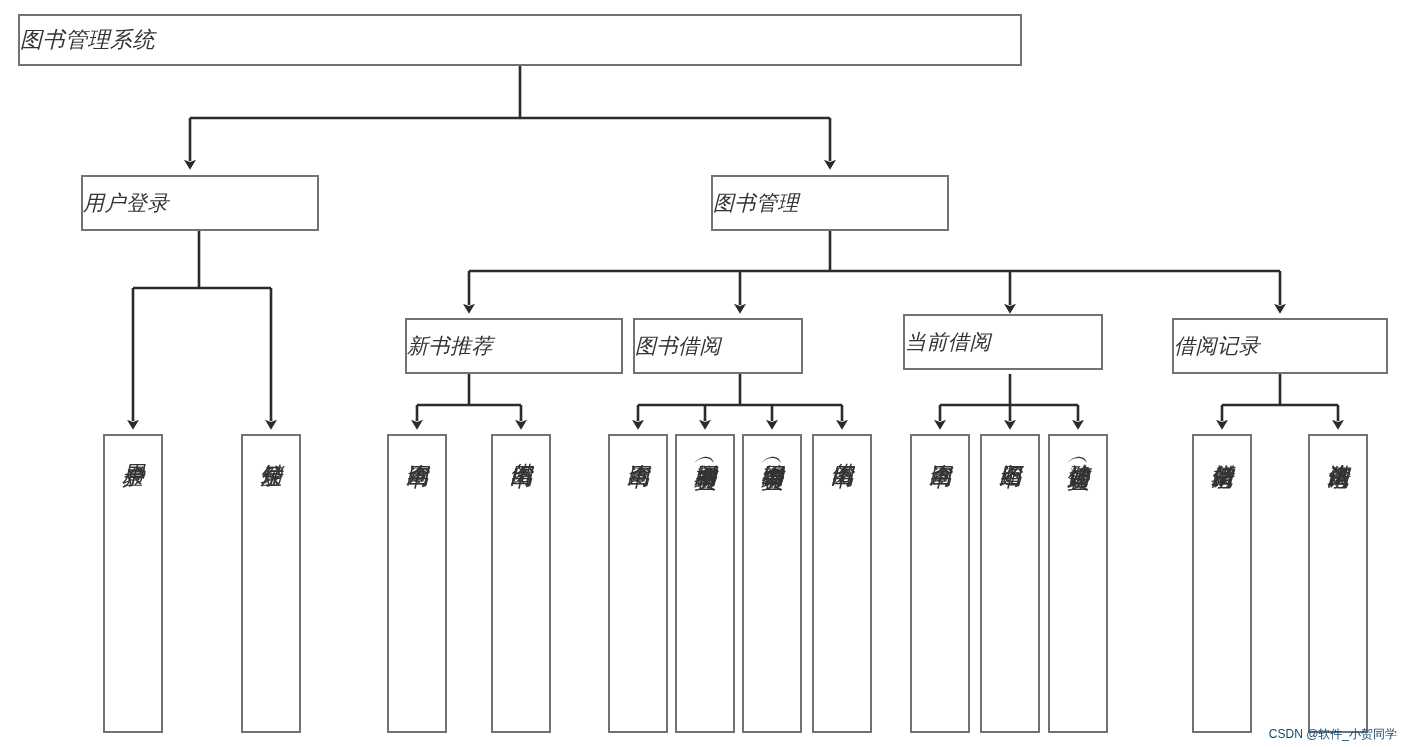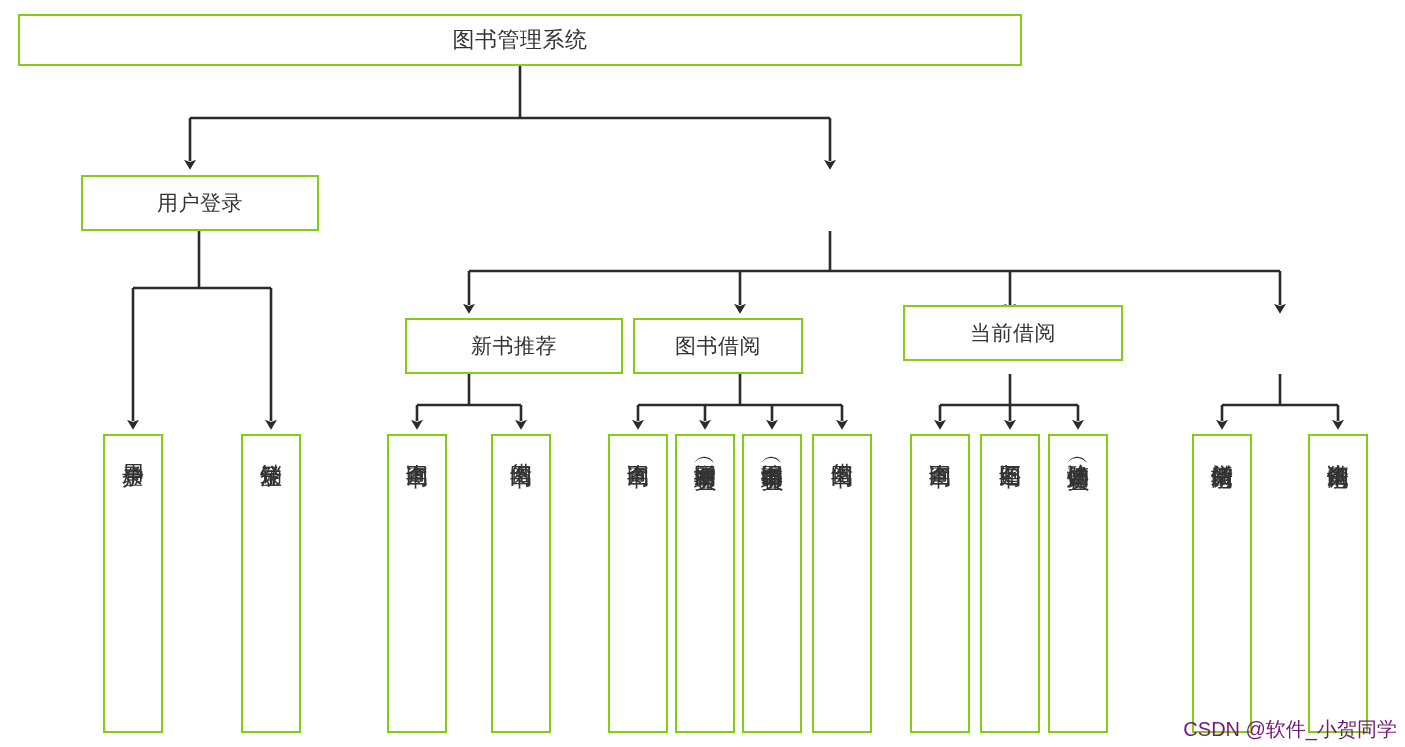--- a/index.html
+++ b/index.html
@@ -23,26 +23,27 @@
     position: absolute;
     left: 0;
     top: 0;
     width: 1405px;
     height: 747px;
     pointer-events: none;
   }
   .node {
     position: absolute;
     box-sizing: border-box;
-    border: 2px solid #84cc16;
+    border: 2px solid #737373;
     background: #ffffff;
     display: flex;
     align-items: center;
-    justify-content: center;
+    justify-content: flex-start;
     color: #2a2a2a;
+    font-style: italic;
   }
   .node .label {
     display: block;
     text-align: center;
     line-height: 1.16;
     color: #333333;
     letter-spacing: 0.5px;
   }
   
   .node.root .label {
@@ -63,22 +64,22 @@
     font-size: 22px;
     line-height: 1.08;
     letter-spacing: 1px;
     white-space: nowrap;
     margin: 0 auto;
   }
   .watermark {
     position: absolute;
     right: 8px;
     bottom: 4px;
-    font-size: 20px;
-    color: #701a75;
+    font-size: 12px;
+    color: #0c4a6e;
     white-space: nowrap;
     font-family: "Liberation Sans", "DejaVu Sans", sans-serif;
   }
 </style>
 </head>
 <body>
 
 <div id="canvas">
 
   <svg id="edges" viewBox="0 0 1405 747" width="1405" height="747" xmlns="http://www.w3.org/2000/svg">
@@ -133,33 +134,39 @@
   </svg>
 
   <div class="node root" style="left:18px; top:14px; width:1004px; height:52px;">
     <span class="label">图书管理系统</span>
   </div>
 
   <div class="node branch" style="left:81px; top:175px; width:238px; height:56px;">
     <span class="label">用户登录</span>
   </div>
 
+  <div class="node branch" style="left:711px; top:175px; width:238px; height:56px;">
+    <span class="label">图书管理</span>
+  </div>
 
   <div class="node branch" style="left:360px; top:318px; width:218px; height:56px;margin-left:45px;">
     <span class="label">新书推荐</span>
   </div>
 
   <div class="node branch" style="left:633px; top:318px; width:170px; height:56px;">
     <span class="label">图书借阅</span>
   </div>
 
-  <div class="node branch" style="left:903px; top:305px; width:220px; height:56px;">
+  <div class="node branch" style="left:903px; top:314px; width:200px; height:56px;">
     <span class="label">当前借阅</span>
   </div>
 
+  <div class="node branch" style="left:1172px; top:318px; width:216px; height:56px;">
+    <span class="label">借阅记录</span>
+  </div>
 
   <div class="node leaf" style="left:103px; top:434px; width:60px; height:299px;">
     <span class="label">用户登录</span>
   </div>
 
   <div class="node leaf" style="left:241px; top:434px; width:60px; height:299px;">
     <span class="label">注销登录</span>
   </div>
 
   <div class="node leaf" style="left:387px; top:434px; width:60px; height:299px;">

